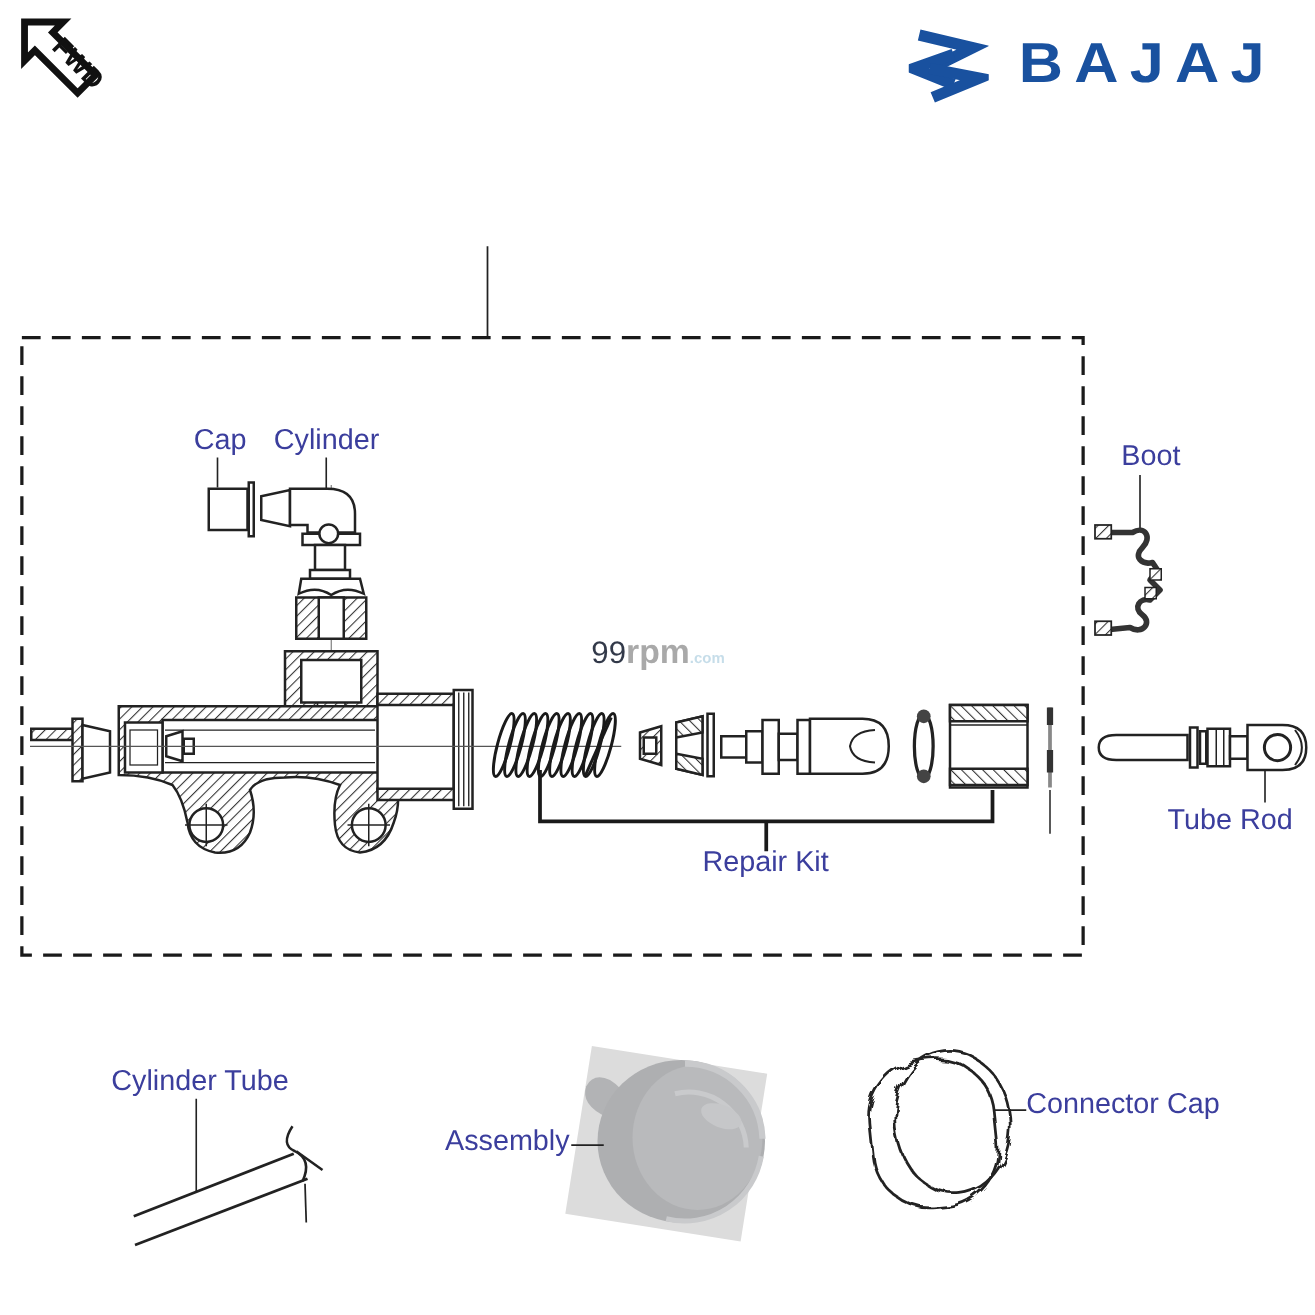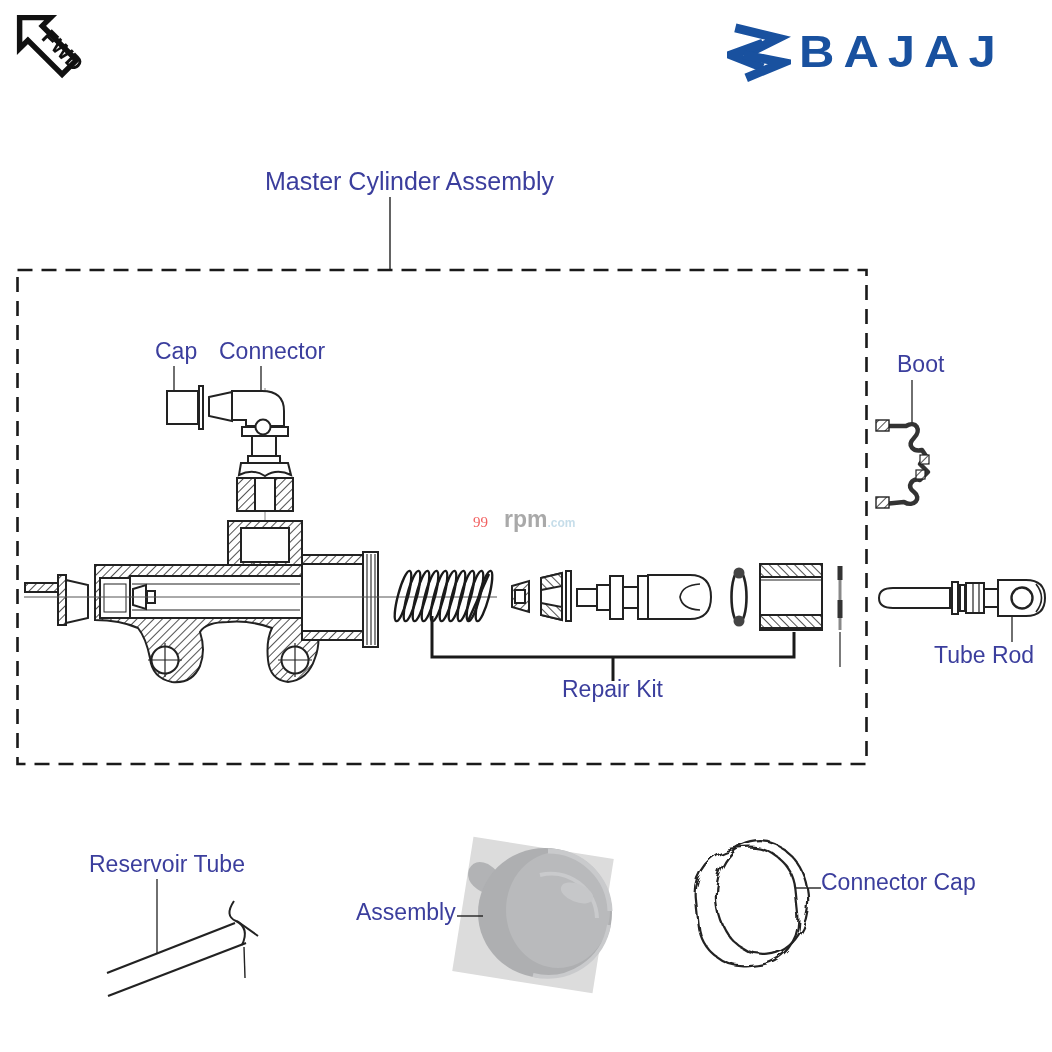--- a/index.html
+++ b/index.html
@@ -2,27 +2,27 @@
 <html><head>
 <meta charset="utf-8">
 <style>
   html,body{margin:0;padding:0;background:#fff;}
   .canvas{position:relative;width:1052px;height:1052px;background:#fff;overflow:hidden;
           font-family:"Liberation Sans",sans-serif;}
   .art{position:absolute;left:0;top:0;}
   .part-label{position:absolute;color:#3b3e9d;font-size:23px;white-space:nowrap;line-height:1.1;}
   .diagram-title{position:absolute;left:265px;top:167px;color:#3b3e9d;font-size:25px;white-space:nowrap;}
   .fwd-badge{position:absolute;left:6px;top:4px;width:78px;height:78px;}
-  .brand{position:absolute;left:727px;top:14px;display:flex;align-items:center;gap:8px;}
+  .brand{position:absolute;left:727px;top:14px;display:flex;align-items:center;gap:24px;}
   .brand-icon{width:64px;height:74px;}
   .brand-word{color:#19519f;font-size:49px;font-weight:bold;letter-spacing:9px;
               transform:scaleY(0.92);line-height:1;}
   .watermark{position:absolute;left:473px;top:506px;white-space:nowrap;opacity:.85;}
-  .wm-99{color:#ef4444;font-size:15px;font-family:Liberation Serif, serif;}
-  .wm-rpm{color:#9b9b9b;font-size:23px;font-weight:bold;margin-left:16px;}
+  .wm-99{color:#0f172a;font-size:25px;}
+  .wm-rpm{color:#9b9b9b;font-size:27px;font-weight:bold;}
   .wm-com{color:#bdd8e6;font-size:12px;font-weight:bold;}
 </style>
 </head>
 <body>
 
 <div class="canvas">
 
   <svg class="art" width="1052" height="1052" viewBox="0 0 1052 1052">
     <defs>
       <pattern id="h" width="6" height="6" patternUnits="userSpaceOnUse" patternTransform="rotate(45)">
@@ -227,28 +227,27 @@
     <svg class="brand-icon" viewBox="0 0 100 100">
       <g stroke="#19519f" stroke-width="14" fill="none" stroke-miterlimit="10">
         <polyline points="13,14 80,30 36,52"></polyline>
         <polyline points="56,38 6,56 56,76"></polyline>
         <polyline points="26,56 88,68 30,92"></polyline>
       </g>
     </svg>
     <span class="brand-word">BAJAJ</span>
   </div>
 
-  <div class="diagram-title">Master Cylinder Assembly</div>
 
   <div class="part-label" style="left:155px;top:339px">Cap</div>
-  <div class="part-label" style="left:219px;top:339px">Connector</div>
+  <div class="part-label" style="left:219px;top:339px">Cylinder</div>
   <div class="part-label" style="left:897px;top:352px">Boot</div>
   <div class="part-label" style="left:934px;top:643px">Tube Rod</div>
   <div class="part-label" style="left:562px;top:677px">Repair Kit</div>
-  <div class="part-label" style="left:89px;top:852px">Reservoir Tube</div>
+  <div class="part-label" style="left:89px;top:852px">Cylinder Tube</div>
   <div class="part-label" style="left:356px;top:900px">Assembly</div>
   <div class="part-label" style="left:821px;top:870px">Connector Cap</div>
 
   <div class="watermark">
     <span class="wm-99">99</span><span class="wm-rpm">rpm</span><span class="wm-com">.com</span>
   </div>
 
 </div>
 
 </body></html>

